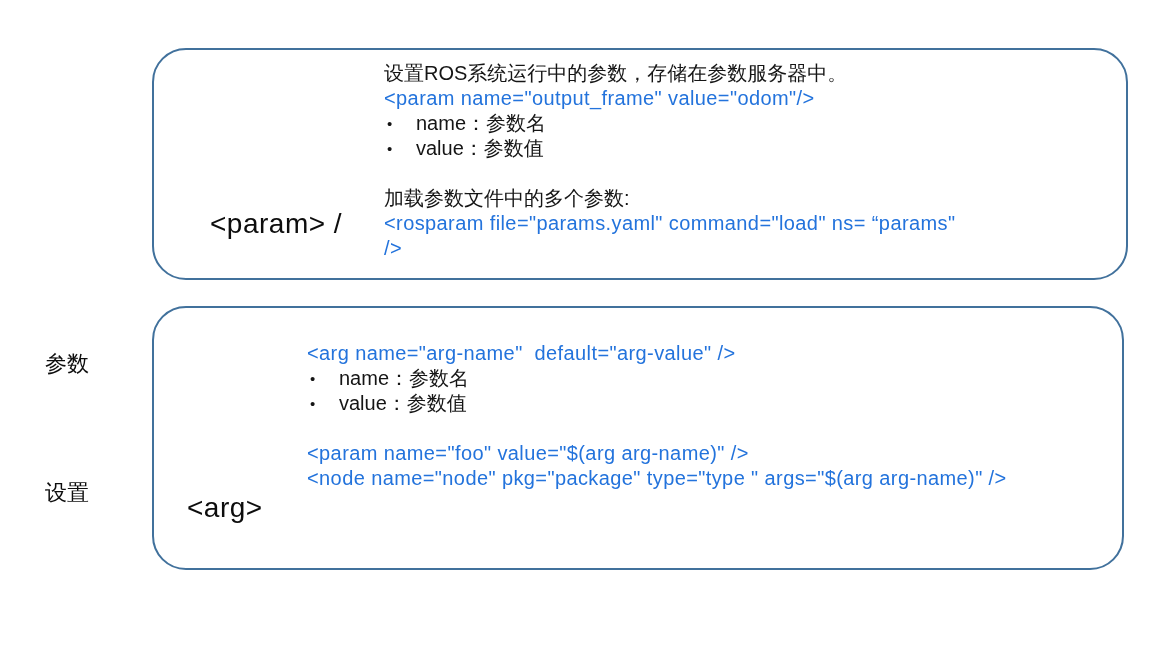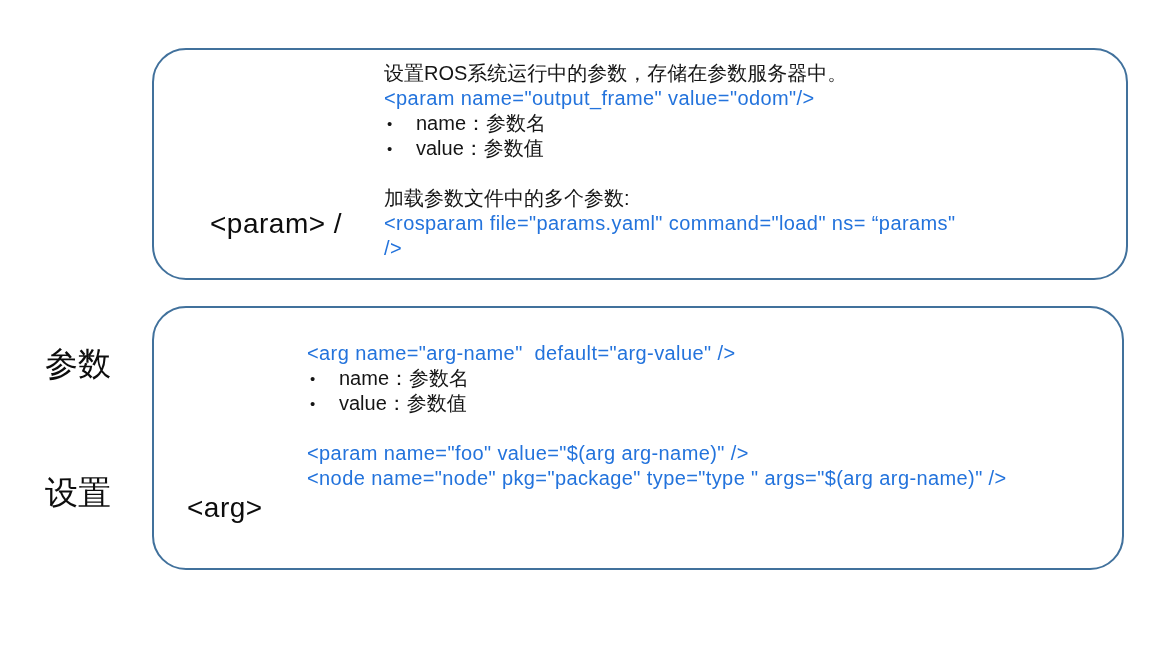--- a/index.html
+++ b/index.html
@@ -3,21 +3,21 @@
 <meta charset="utf-8">
 <style>
   html,body{margin:0;padding:0;background:#fff;}
   .canvas{
     position:relative;width:1169px;height:656px;background:#ffffff;
     font-family:"Liberation Sans","DejaVu Sans",sans-serif;overflow:hidden;
     color:#151515;
   }
   .side-label{
     position:absolute;left:45px;top:256px;
-    font-size:33px;line-height:43px;color:#0d0d0d;white-space:pre;
+    font-size:22px;line-height:43px;color:#0d0d0d;white-space:pre;
   }
   .box{
     position:absolute;background:#ffffff;
     border:2.5px solid var(--border,#41719c);border-radius:34px;
   }
   .box-param{left:152px;top:48px;width:972px;height:228px;}
   .box-arg{left:152px;top:306px;width:968px;height:260px;}
   .box-label{
     position:absolute;color:#0d0d0d;font-size:28px;line-height:36px;
     letter-spacing:.5px;white-space:pre;

